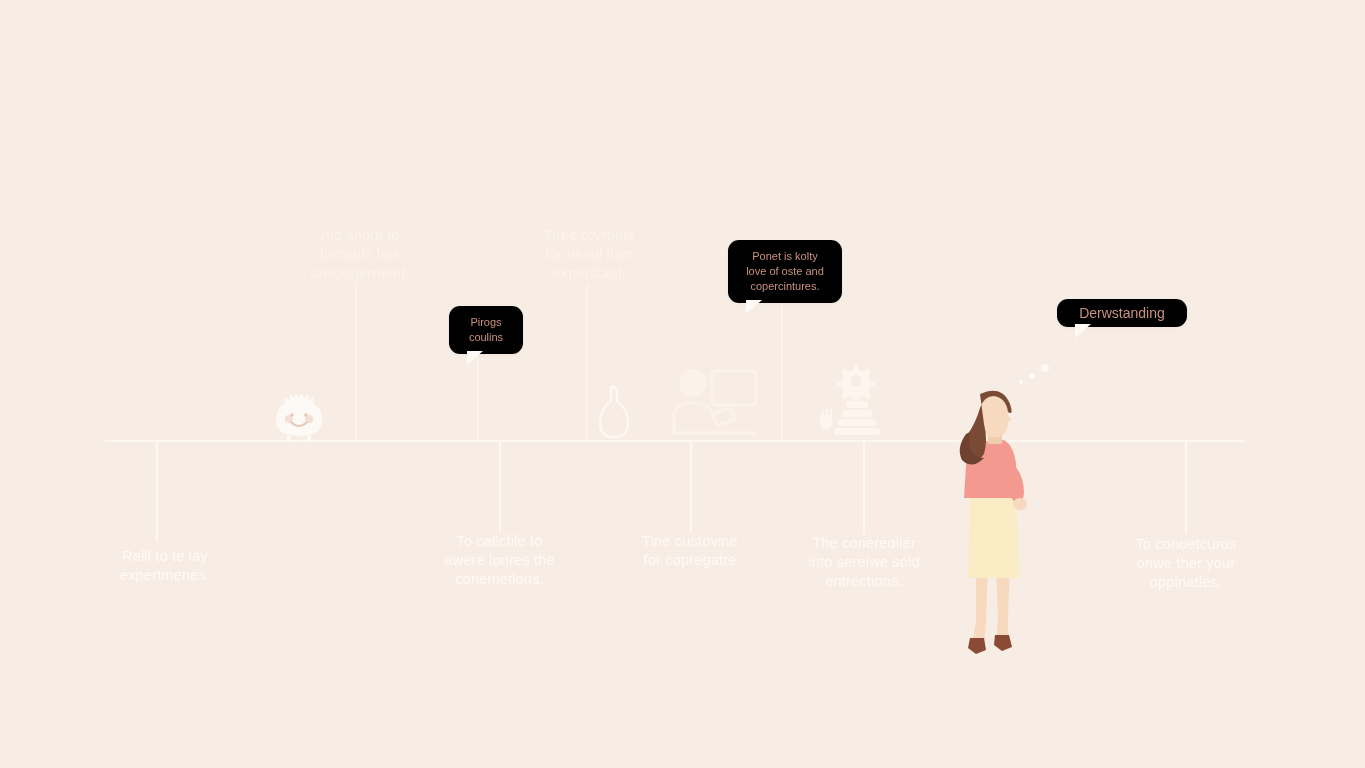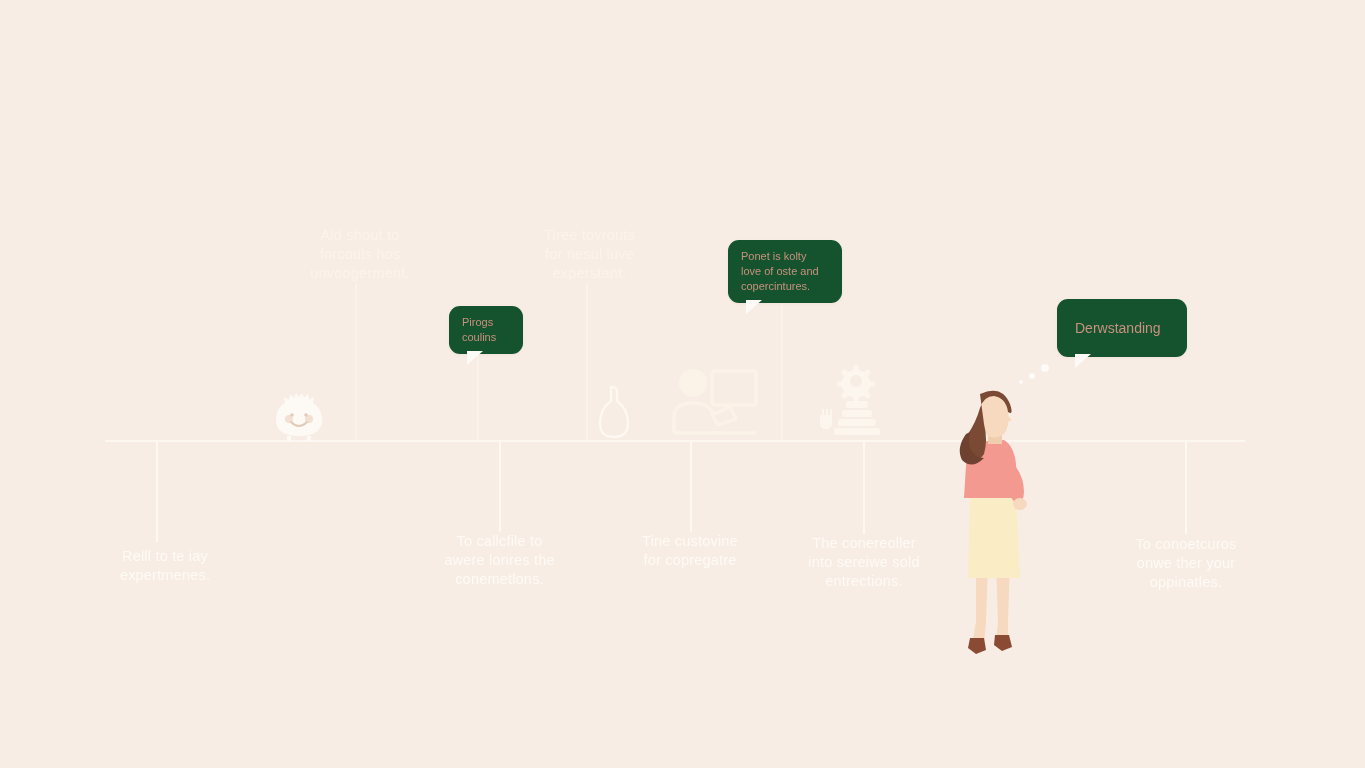--- a/index.html
+++ b/index.html
@@ -46,30 +46,31 @@
     font-size:14.5px;
     line-height:19px;
     color:#FEFAF6;
     letter-spacing:.2px;
     white-space:pre-line;
   }
 
   
   .bubble {
     position:absolute;
-    background:#14532d;
+    background:#000000;
     border-radius:11px;
     padding:9px 13px;
+    text-align:center;
     color:#C9917F;
     font-size:11px;
     line-height:15px;
     white-space:pre-line;
     box-shadow:0 1px 3px rgba(190,150,130,.10);
   }
-  .bubble.lg { font-size:14px; line-height:18px; padding:20px 18px; }
+  .bubble.lg { font-size:14px; line-height:18px; padding:5px 18px; }
   .bubble:after {
     content:"";
     position:absolute;
     bottom:-11px; left:18px;
     width:0; height:0;
     border-left:0 solid transparent;
     border-right:16px solid transparent;
     border-top:14px solid #FDFAF7;
   }
 

